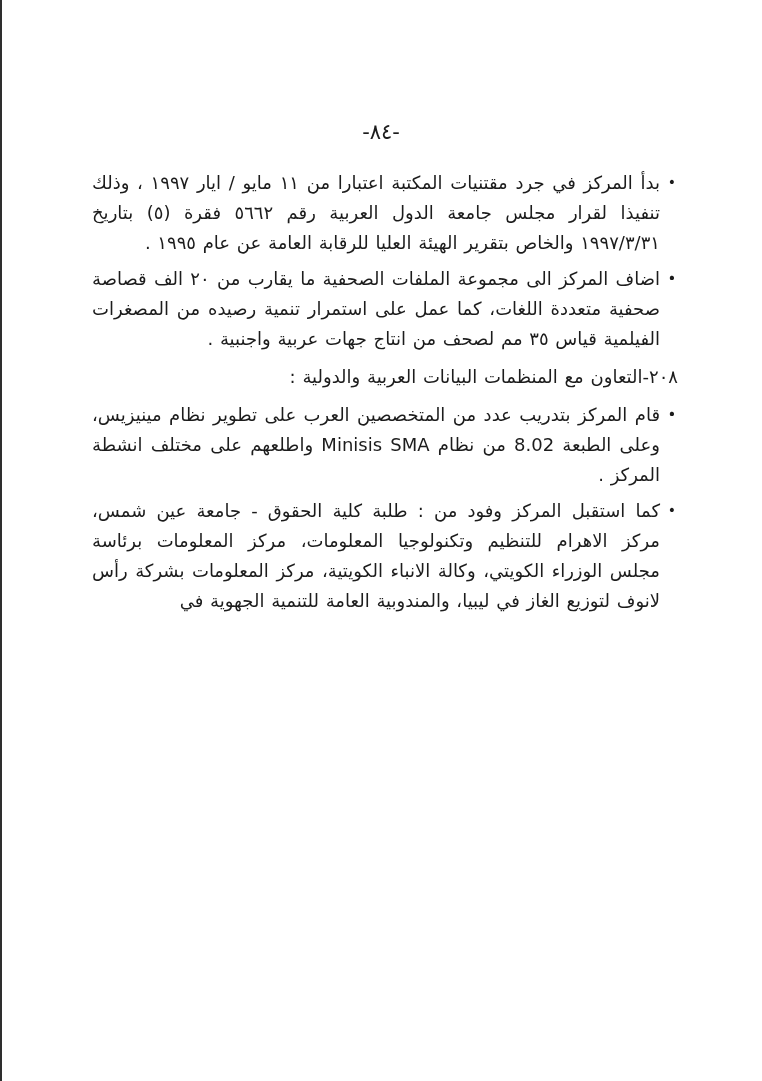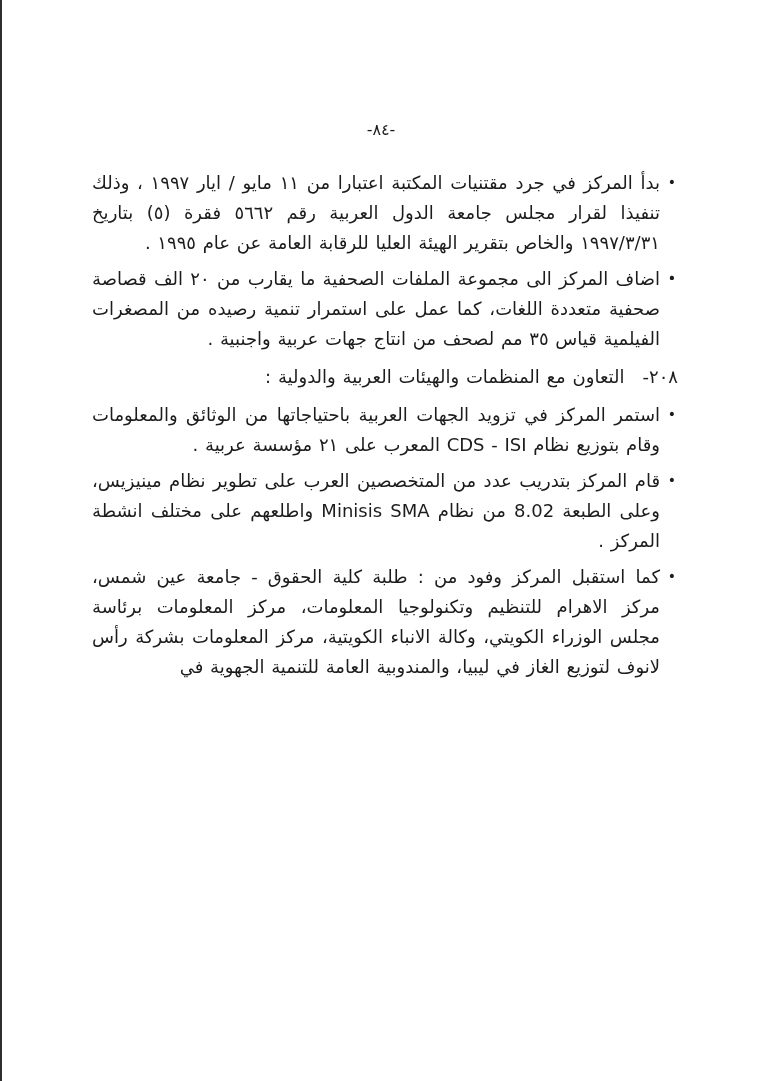--- a/index.html
+++ b/index.html
@@ -22,21 +22,21 @@
     width: 2px;
     height: 1081px;
     background: #2e2e2e;
   }
   .page-number {
     position: absolute;
     top: 120px;
     left: 0;
     width: 100%;
     text-align: center;
-    font-size: 16px;
+    font-size: 21px;
     letter-spacing: 2px;
     direction: rtl;
   }
   .content {
     position: absolute;
     top: 168px;
     right: 84px;
     width: 586px;
     direction: rtl;
     text-align: justify;
@@ -53,21 +53,20 @@
     right: 2px;
     top: -1px;
     font-size: 14px;
   }
   .section-heading {
     margin: 8px 0 8px 0;
     text-align: right;
   }
   .section-number {
     display: inline-block;
-    margin-left: 18px;
   }
   .para-text, .section-title {
     word-spacing: 1px;
   }
 </style>
 </head>
 <body>
 
 <div class="scan-edge"></div>
 
@@ -83,26 +82,25 @@
   <div class="bullet-item">
     <span class="bullet-marker">•</span>
   </div>
 
   <div class="bullet-item">
     <span class="bullet-marker">•</span>
     <span class="para-text">اضاف المركز الى مجموعة الملفات الصحفية ما يقارب من ٢٠ الف قصاصة صحفية متعددة اللغات، كما عمل على استمرار تنمية رصيده من المصغرات الفيلمية قياس ٣٥ مم لصحف من انتاج جهات عربية واجنبية .</span>
   </div>
 
   <div class="section-heading">
-    <span class="section-number">٢٠٨-</span><span class="section-title">التعاون مع المنظمات والهيئات العربية والدولية :</span>
+    <span class="section-number">٢٠٨-</span><span class="section-title">التعاون مع المنظمات البيانات العربية والدولية :</span>
   </div>
 
   <div class="bullet-item">
     <span class="bullet-marker">•</span>
-    <span class="para-text">استمر المركز في تزويد الجهات العربية باحتياجاتها من الوثائق والمعلومات وقام بتوزيع نظام CDS - ISI المعرب على ٢١ مؤسسة عربية .</span>
   </div>
 
   <div class="bullet-item">
     <span class="bullet-marker">•</span>
     <span class="para-text">قام المركز بتدريب عدد من المتخصصين العرب على تطوير نظام مينيزيس، وعلى الطبعة 8.02 من نظام Minisis SMA واطلعهم على مختلف انشطة المركز .</span>
   </div>
 
   <div class="bullet-item">
     <span class="bullet-marker">•</span>
     <span class="para-text">كما استقبل المركز وفود من : طلبة كلية الحقوق - جامعة عين شمس، مركز الاهرام للتنظيم وتكنولوجيا المعلومات، مركز المعلومات برئاسة مجلس الوزراء الكويتي، وكالة الانباء الكويتية، مركز المعلومات بشركة رأس لانوف لتوزيع الغاز في ليبيا، والمندوبية العامة للتنمية الجهوية في</span>

